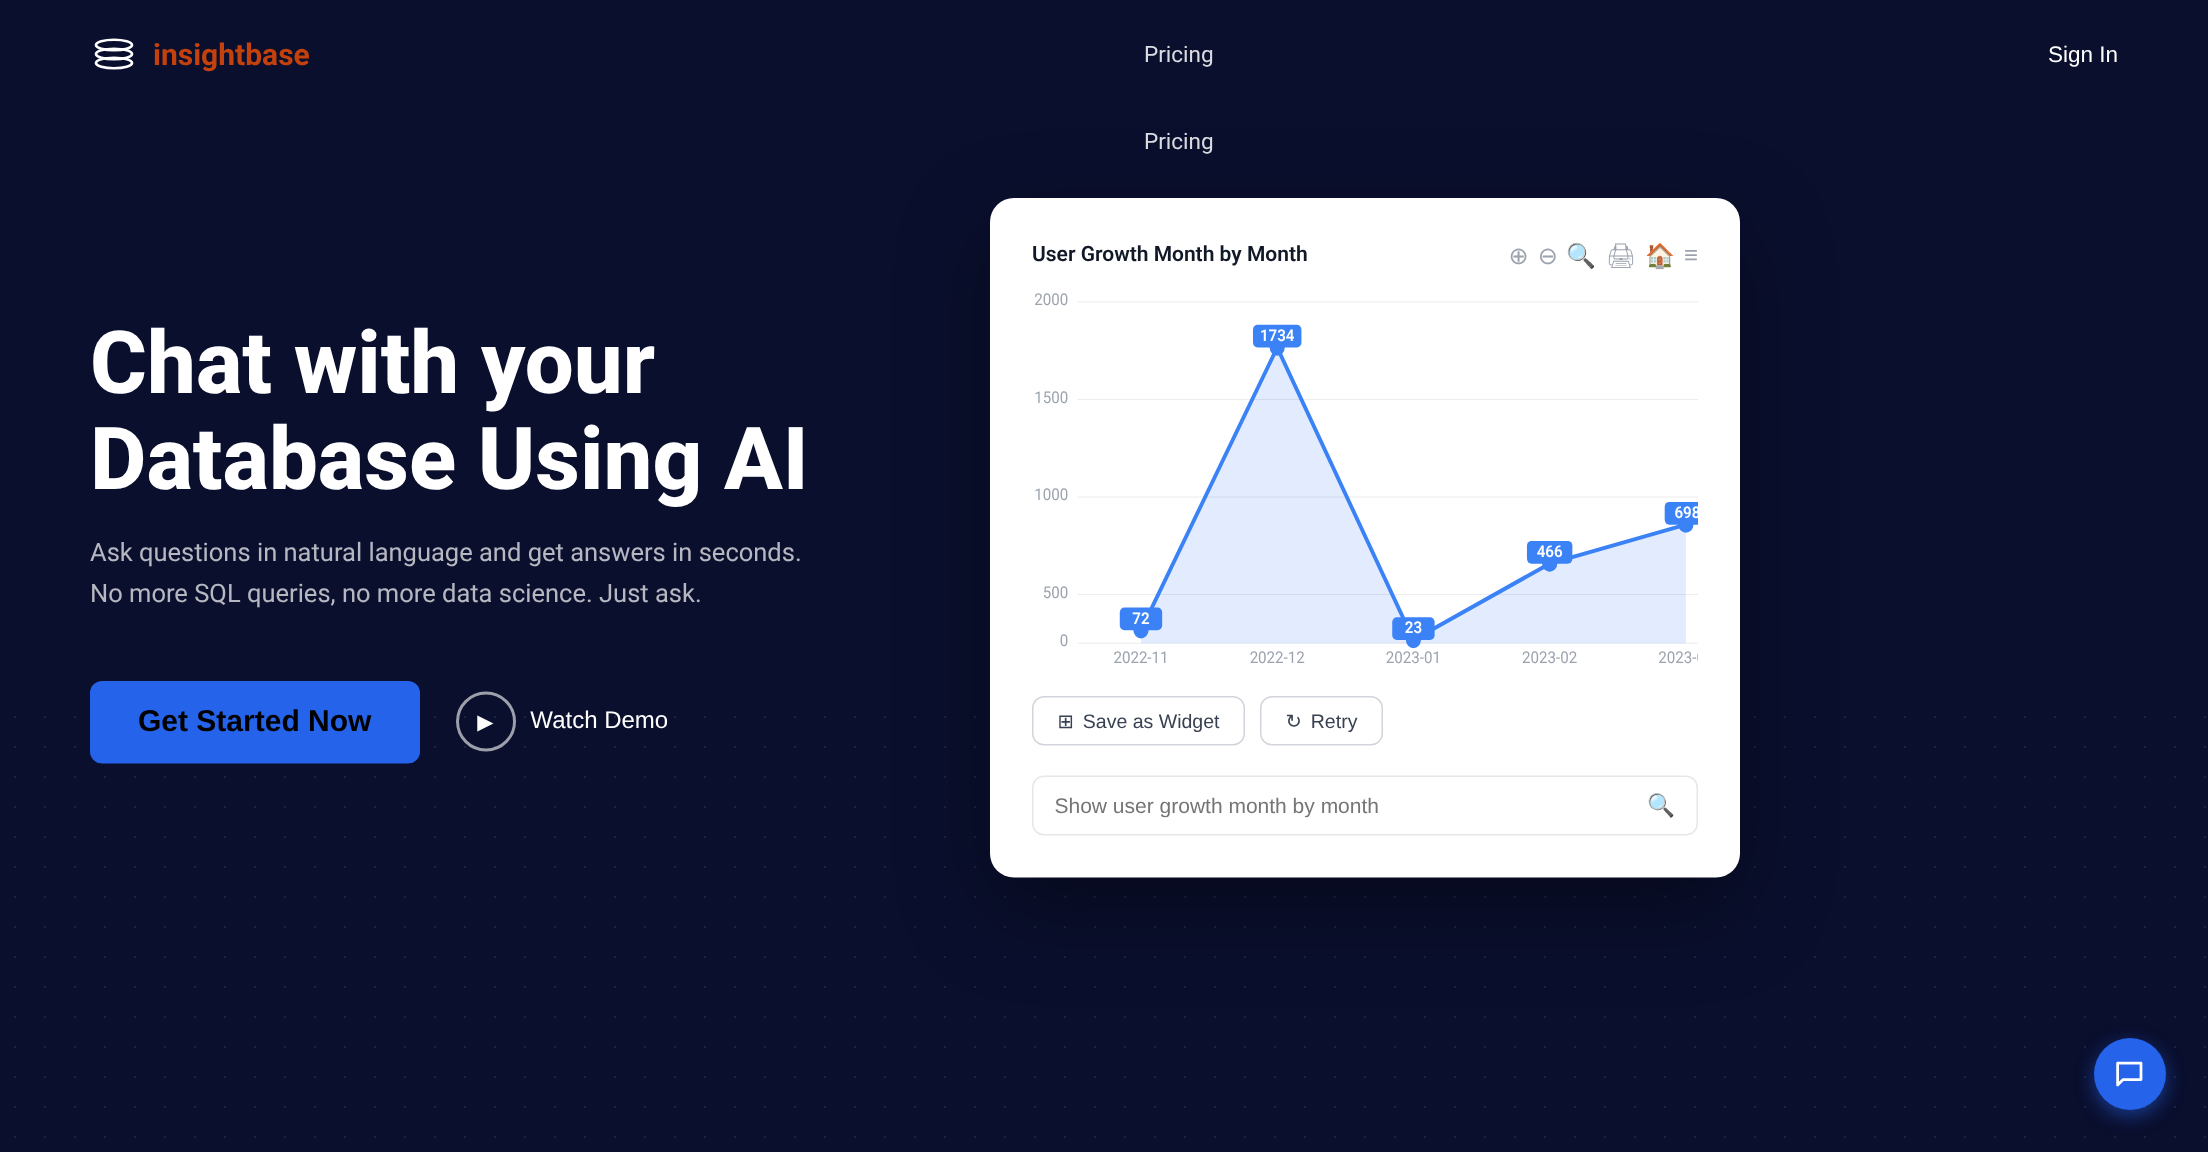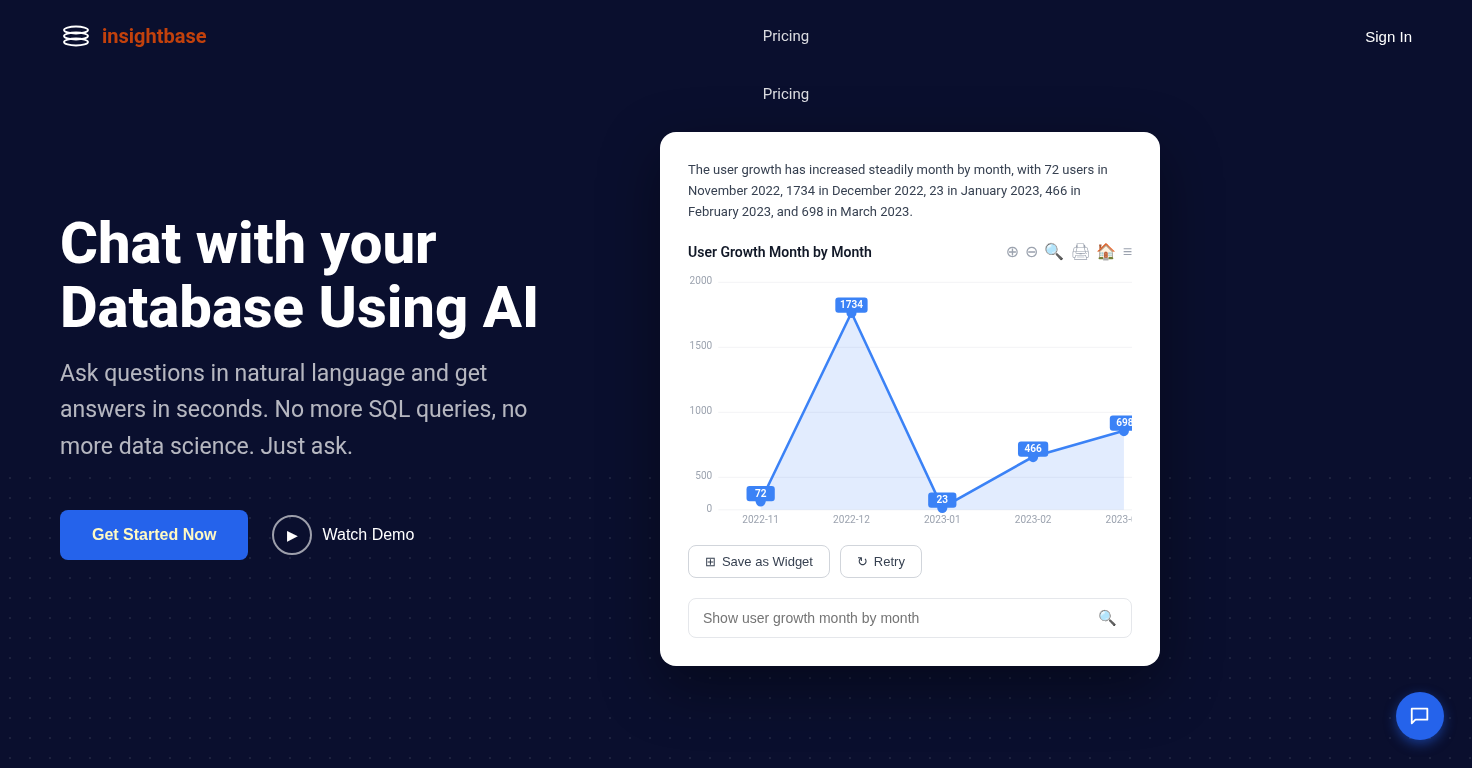--- a/index.html
+++ b/index.html
@@ -103,40 +103,40 @@
 
     .hero-title {
       font-size: 58px;
       font-weight: 800;
       color: #ffffff;
       line-height: 1.1;
       margin-bottom: 16px;
     }
 
     .hero-subtitle {
-      font-size: 23px;
+      font-size: 17px;
       color: rgba(255,255,255,0.7);
       line-height: 1.6;
       margin-bottom: 44px;
       max-width: 480px;
     }
 
     .hero-buttons {
       display: flex;
       align-items: center;
       gap: 24px;
     }
 
     .cta-primary {
       background: #2563eb;
-      color: #fef9c3;
+      color: #000000;
       border: none;
       border-radius: 8px;
       padding: 16px 32px;
-      font-size: 16px;
+      font-size: 20px;
       font-weight: 600;
       cursor: pointer;
     }
 
     .cta-secondary {
       display: flex;
       align-items: center;
       gap: 10px;
       color: #ffffff;
       font-size: 16px;
@@ -332,21 +332,20 @@
     <div class="hero-buttons">
       <button class="cta-primary">Get Started Now</button>
       <button class="cta-secondary">
         <span class="play-icon-circle">▶</span>
         <span>Watch Demo</span>
       </button>
     </div>
   </div>
 
   <div class="chart-card">
-    <p class="chart-description">The user growth has increased steadily month by month, with 72 users in November 2022, 1734 in December 2022, 23 in January 2023, 466 in February 2023, and 698 in March 2023.</p>
 
     <div class="chart-header">
       <span class="chart-title">User Growth Month by Month</span>
       <div class="chart-controls">
         <span title="zoom in">⊕</span>
         <span title="zoom out">⊖</span>
         <span title="magnify">🔍</span>
         <span title="print">🖨</span>
         <span title="home">🏠</span>
         <span title="menu">≡</span>

